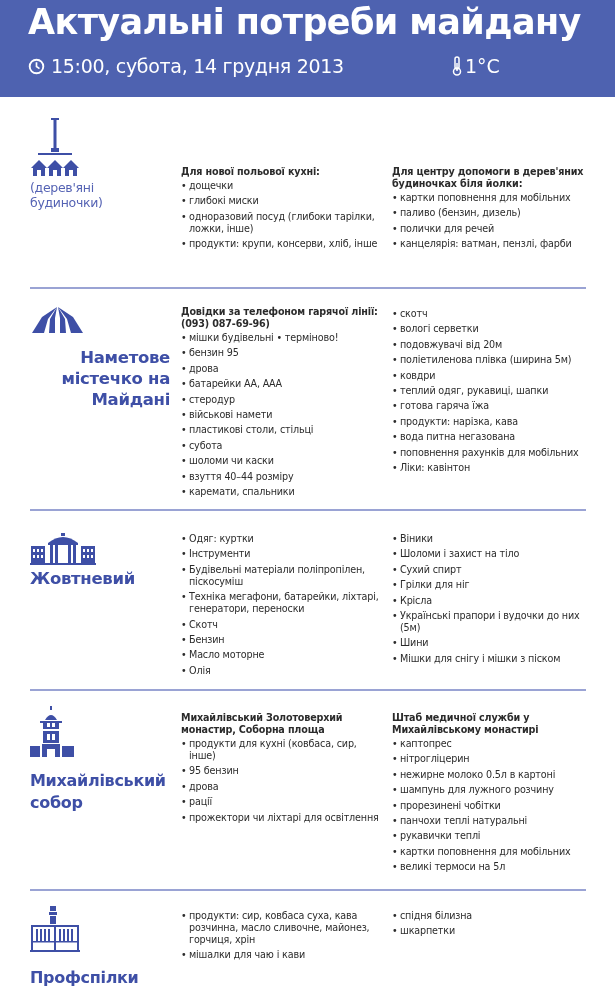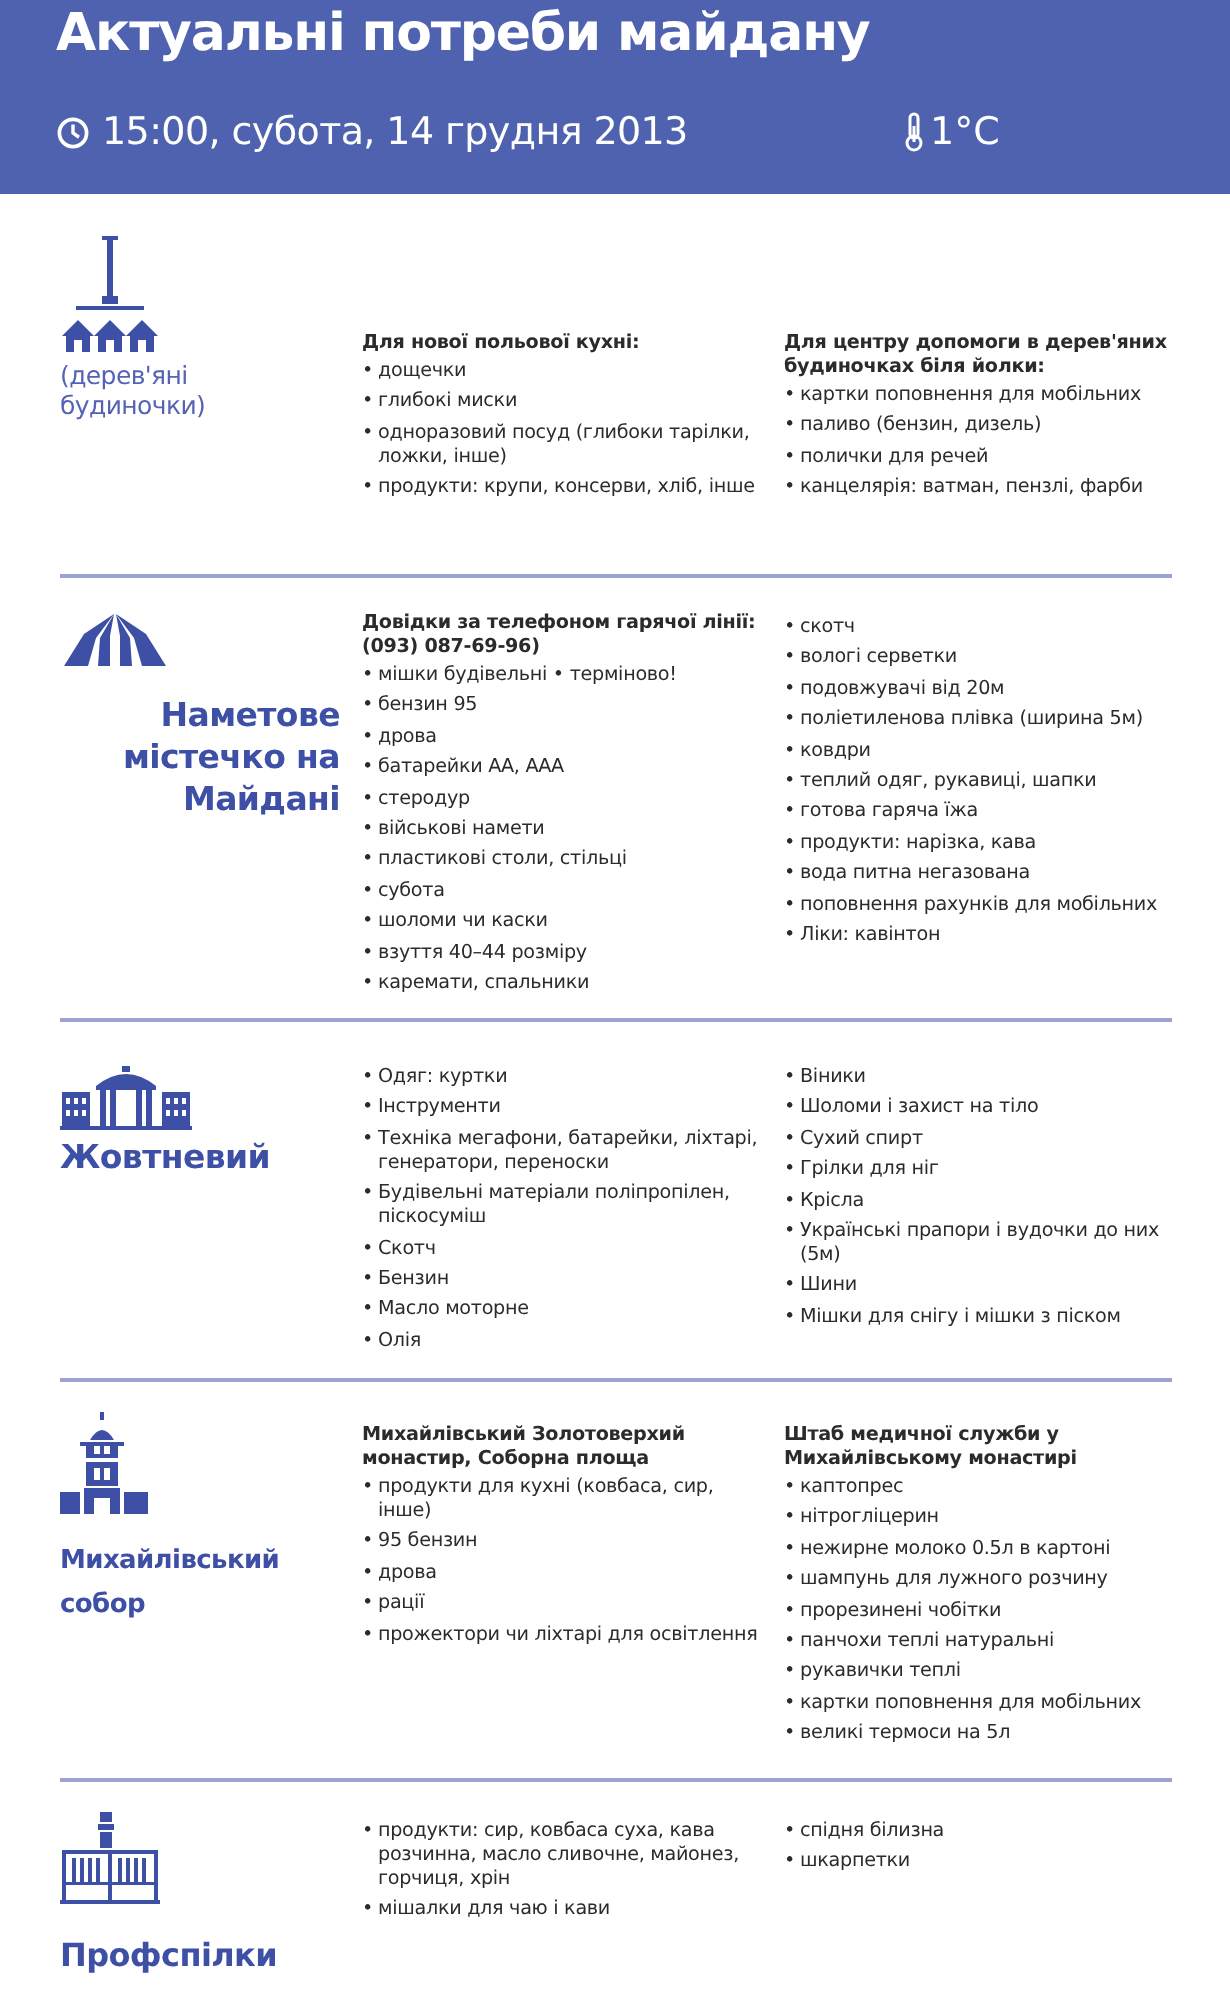--- a/index.html
+++ b/index.html
@@ -1,20 +1,20 @@
 <!DOCTYPE html>
 <html><head>
 <meta charset="utf-8">
 <style>
   html, body { margin: 0; padding: 0; }
   body { width: 615px; height: 1003px; background: #ffffff; overflow: hidden;
          font-family: "DejaVu Sans", sans-serif; position: relative; }
   .header { position: absolute; left: 0; top: 0; width: 615px; height: 97px; background: #4e62b0; color: #fff; }
   .title { position: absolute; left: 28px; top: 2px; font-family: "DejaVu Sans", sans-serif; font-weight: bold;
-           font-size: 26px; letter-spacing: -0.6px; white-space: nowrap; }
+           font-size: 35px; letter-spacing: -0.6px; white-space: nowrap; }
   .subline { position: absolute; left: 28px; top: 55px; font-size: 19px; display: flex; align-items: center; white-space: nowrap; letter-spacing: -0.3px; }
   .clock { width: 17px; height: 17px; margin-right: 6px; }
   .temp { position: absolute; left: 452px; top: 55px; font-size: 19px; display: flex; align-items: center; }
   .thermo { width: 10px; height: 20px; margin-right: 3px; }
 
   .section { position: absolute; left: 30px; width: 556px; }
   .divider { position: absolute; left: 30px; width: 556px; height: 2px; background: #9aa3d4; }
   .left { position: absolute; left: 0; width: 140px; color: #3e4fa6; }
   .name { font-weight: bold; font-size: 15.5px; line-height: 19px; letter-spacing: -0.3px; }
   .sub { font-size: 12.5px; line-height: 15px; color: #5563b4; letter-spacing: -0.3px; }
@@ -170,22 +170,22 @@
             <rect x="61" y="22" width="2" height="3"></rect>
         </g>
       </svg>
     </div>
     <div class="name" style="margin-top:4px;font-size:16.5px;">Жовтневий</div>
   </div>
   <div class="col c1" style="top:0;">
     <ul>
       <li>Одяг: куртки</li>
       <li>Інструменти</li>
+      <li>Будівельні матеріали поліпропілен, піскосуміш</li>
       <li>Техніка мегафони, батарейки, ліхтарі, генератори, переноски</li>
-      <li>Будівельні матеріали поліпропілен, піскосуміш</li>
       <li>Скотч</li>
       <li>Бензин</li>
       <li>Масло моторне</li>
       <li>Олія</li>
     </ul>
   </div>
   <div class="col c2" style="top:0;">
     <ul>
       <li>Віники</li>
       <li>Шоломи і захист на тіло</li>
@@ -216,21 +216,21 @@
           <path d="M12 51 L12 38 L30 38 L30 51 L25 51 L25 43 L17 43 L17 51 Z"></path>
         </g>
         <g fill="#fff">
             <rect x="17" y="17" width="3" height="4"></rect>
             <rect x="22" y="17" width="3" height="4"></rect>
             <rect x="17" y="28" width="3" height="6"></rect>
             <rect x="22" y="28" width="3" height="6"></rect>
           </g>
       </svg>
     </div>
-    <div class="name" style="margin-top:12px;font-size:13px;line-height:22px;">Михайлівський собор</div>
+    <div class="name" style="margin-top:12px;font-size:16px;line-height:22px;">Михайлівський собор</div>
   </div>
   <div class="col c1" style="top:6px;">
     <div class="hd">Михайлівський Золотоверхий монастир, Соборна площа</div>
     <ul>
       <li>продукти для кухні (ковбаса, сир, інше)</li>
       <li>95 бензин</li>
       <li>дрова</li>
       <li>рації</li>
       <li>прожектори чи ліхтарі для освітлення</li>
     </ul>

